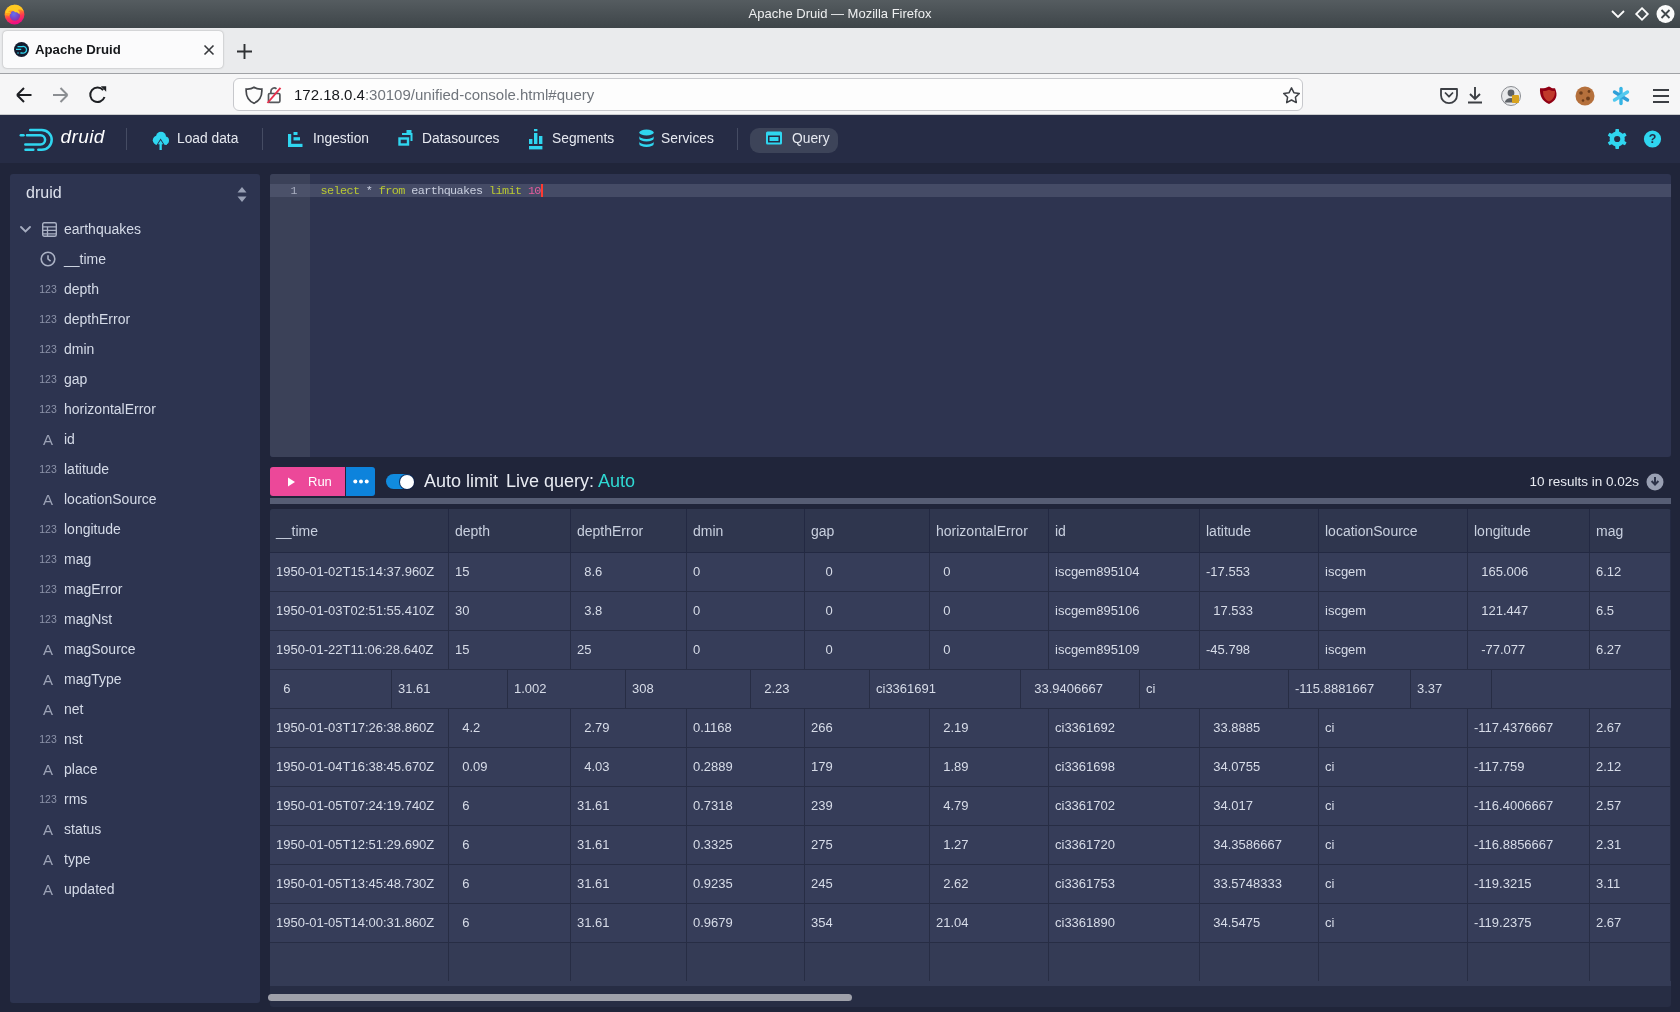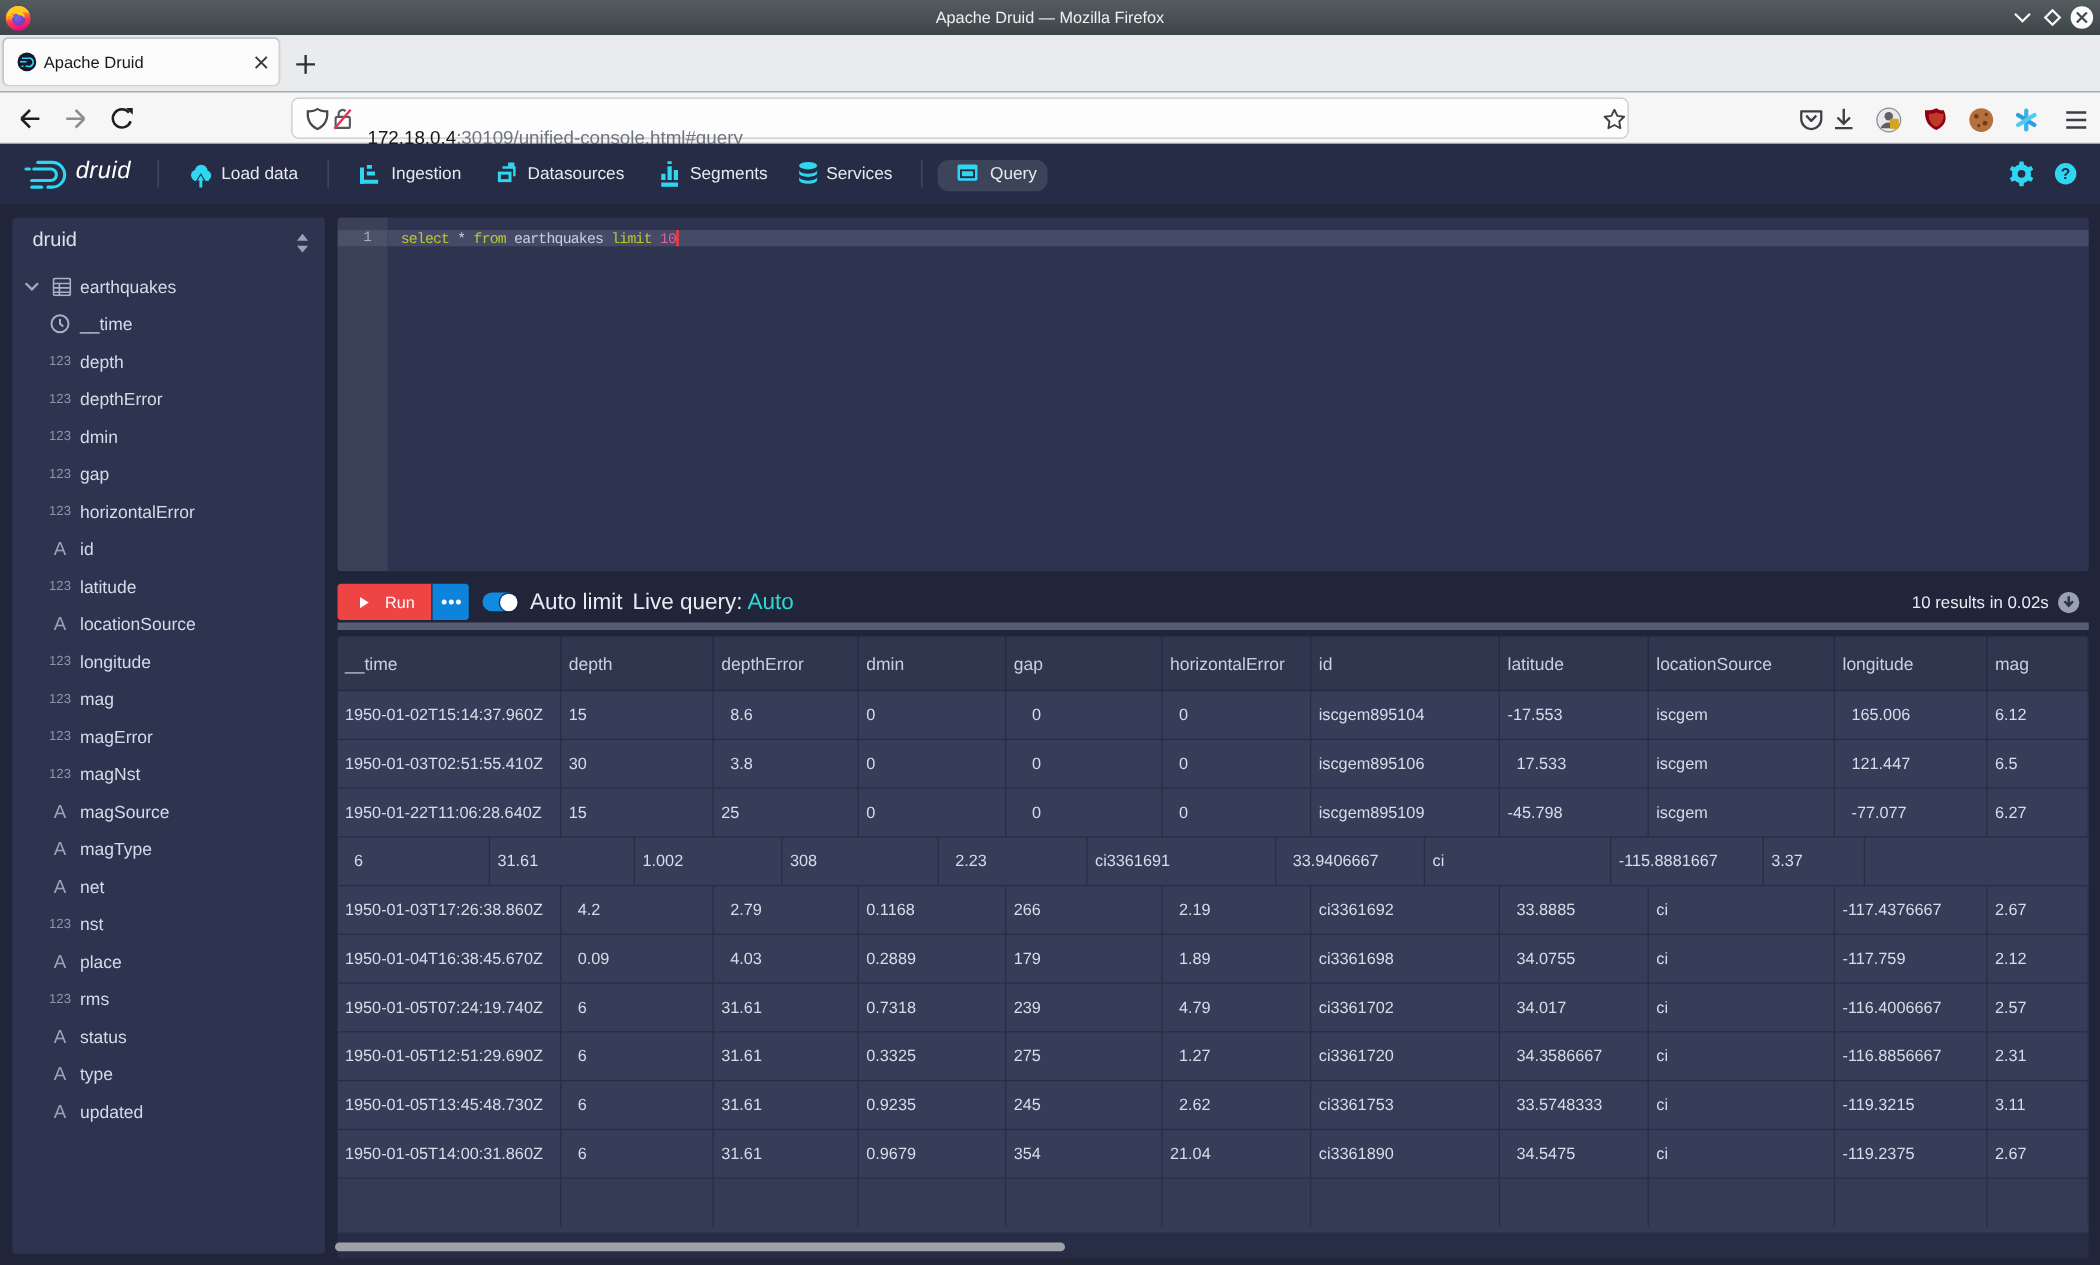--- a/index.html
+++ b/index.html
@@ -9,26 +9,26 @@
 
 #titlebar { position:absolute; left:0; top:0; width:1680px; height:28px;
   background:linear-gradient(#555c60,#3e4549); }
 #titlebar .title { position:absolute; left:0; right:0; top:0; height:28px;
   line-height:28px; text-align:center; color:#eff0f1; font-size:13px; }
 #tabbar { position:absolute; left:0; top:28px; width:1680px; height:45px; background:#eaebed; }
 #tab { position:absolute; left:3px; top:3px; width:220px; height:37px; background:#fbfbfc;
   border-radius:4px; box-shadow:0 0 2px rgba(0,0,0,.35); }
 #tab .fav { position:absolute; left:11px; top:11px; width:15px; height:15px; border-radius:50%; background:#131b2e; }
 #tab .ttitle { position:absolute; left:32px; top:0; height:37px; line-height:37px;
-  font-size:13.2px; color:#15171a; font-weight:400; }
+  font-size:13.2px; color:#15171a; font-weight:700; }
 #toolbar { position:absolute; left:0; top:73px; width:1680px; height:42px; background:#f6f6f7;
   border-top:1px solid #a0a2a6; border-bottom:1px solid #caccce; }
 #urlbar { position:absolute; left:233px; top:4px; width:1070px; height:33px; background:#fdfdfd;
   border:1px solid #c7c8cc; border-radius:6px; }
-#urltext { position:absolute; left:60px; top:16px; height:31px; line-height:31px; font-size:15px; color:#16181c; }
+#urltext { position:absolute; left:60px; top:0; height:31px; line-height:31px; font-size:15px; color:#16181c; }
 #urltext .dim { color:#70757c; }
 
 
 #dheader { position:absolute; left:0; top:115px; width:1680px; height:48px; background:#262c45; }
 .navtext { position:absolute; top:0; height:48px; line-height:48px; color:#e6e9f0; font-size:13.8px; }
 .navdiv { position:absolute; top:13px; width:1px; height:22px; background:#454c63; }
 #qpill { position:absolute; left:750px; top:13px; width:88px; height:25px; background:#3d4459; border-radius:9px; }
 
 #sidebar { position:absolute; left:10px; top:174px; width:250px; height:829px;
   background:#2d3450; border-radius:3px; }
@@ -45,21 +45,21 @@
 #gutter { position:absolute; left:0; top:0; width:39.5px; height:283px; background:#3b4158; }
 #gutline { position:absolute; left:0; top:10px; width:39.5px; height:13px; background:#4b5169;
   color:#a9aec0; font:11.5px "Liberation Mono", monospace; line-height:13px; text-align:right; padding-right:12px; }
 #codeline { position:absolute; left:39.5px; top:10px; width:1361.5px; height:13px; background:#454b66; }
 #code { position:absolute; left:50.5px; top:10px; height:13px; line-height:13px;
   font:11.8px "Liberation Mono", monospace; letter-spacing:-0.6px; white-space:pre; color:#c8cede; }
 .kw { color:#b9c832; } .num { color:#e45c9d; }
 #cursor { position:absolute; top:10px; width:2px; height:13px; background:#ff3a30; }
 
 
-#runbtn { position:absolute; left:270px; top:467px; width:74.5px; height:29px; background:#ef4444;
+#runbtn { position:absolute; left:270px; top:467px; width:74.5px; height:29px; background:#ec4899;
   border-radius:3px 0 0 3px; }
 #morebtn { position:absolute; left:345.5px; top:467px; width:29px; height:29px; background:#0d83dc;
   border-radius:0 3px 3px 0; }
 #runbtn .rt { position:absolute; left:38px; top:0; height:29px; line-height:29px; color:#fff; font-size:13px; }
 #switch { position:absolute; left:386px; top:474px; width:28px; height:15px; background:#118bdf; border-radius:8px; }
 #switch .knob { position:absolute; right:0.5px; top:0.5px; width:14px; height:14px; border-radius:50%;
   background:#fff; box-shadow:0 0 0 1px rgba(15,30,70,.8); }
 .runtext { position:absolute; top:467px; height:29px; line-height:29px; color:#e8ebf2; font-size:18px; }
 #splitter { position:absolute; left:270px; top:498px; width:1401px; height:6px; background:#565d74; }
 

